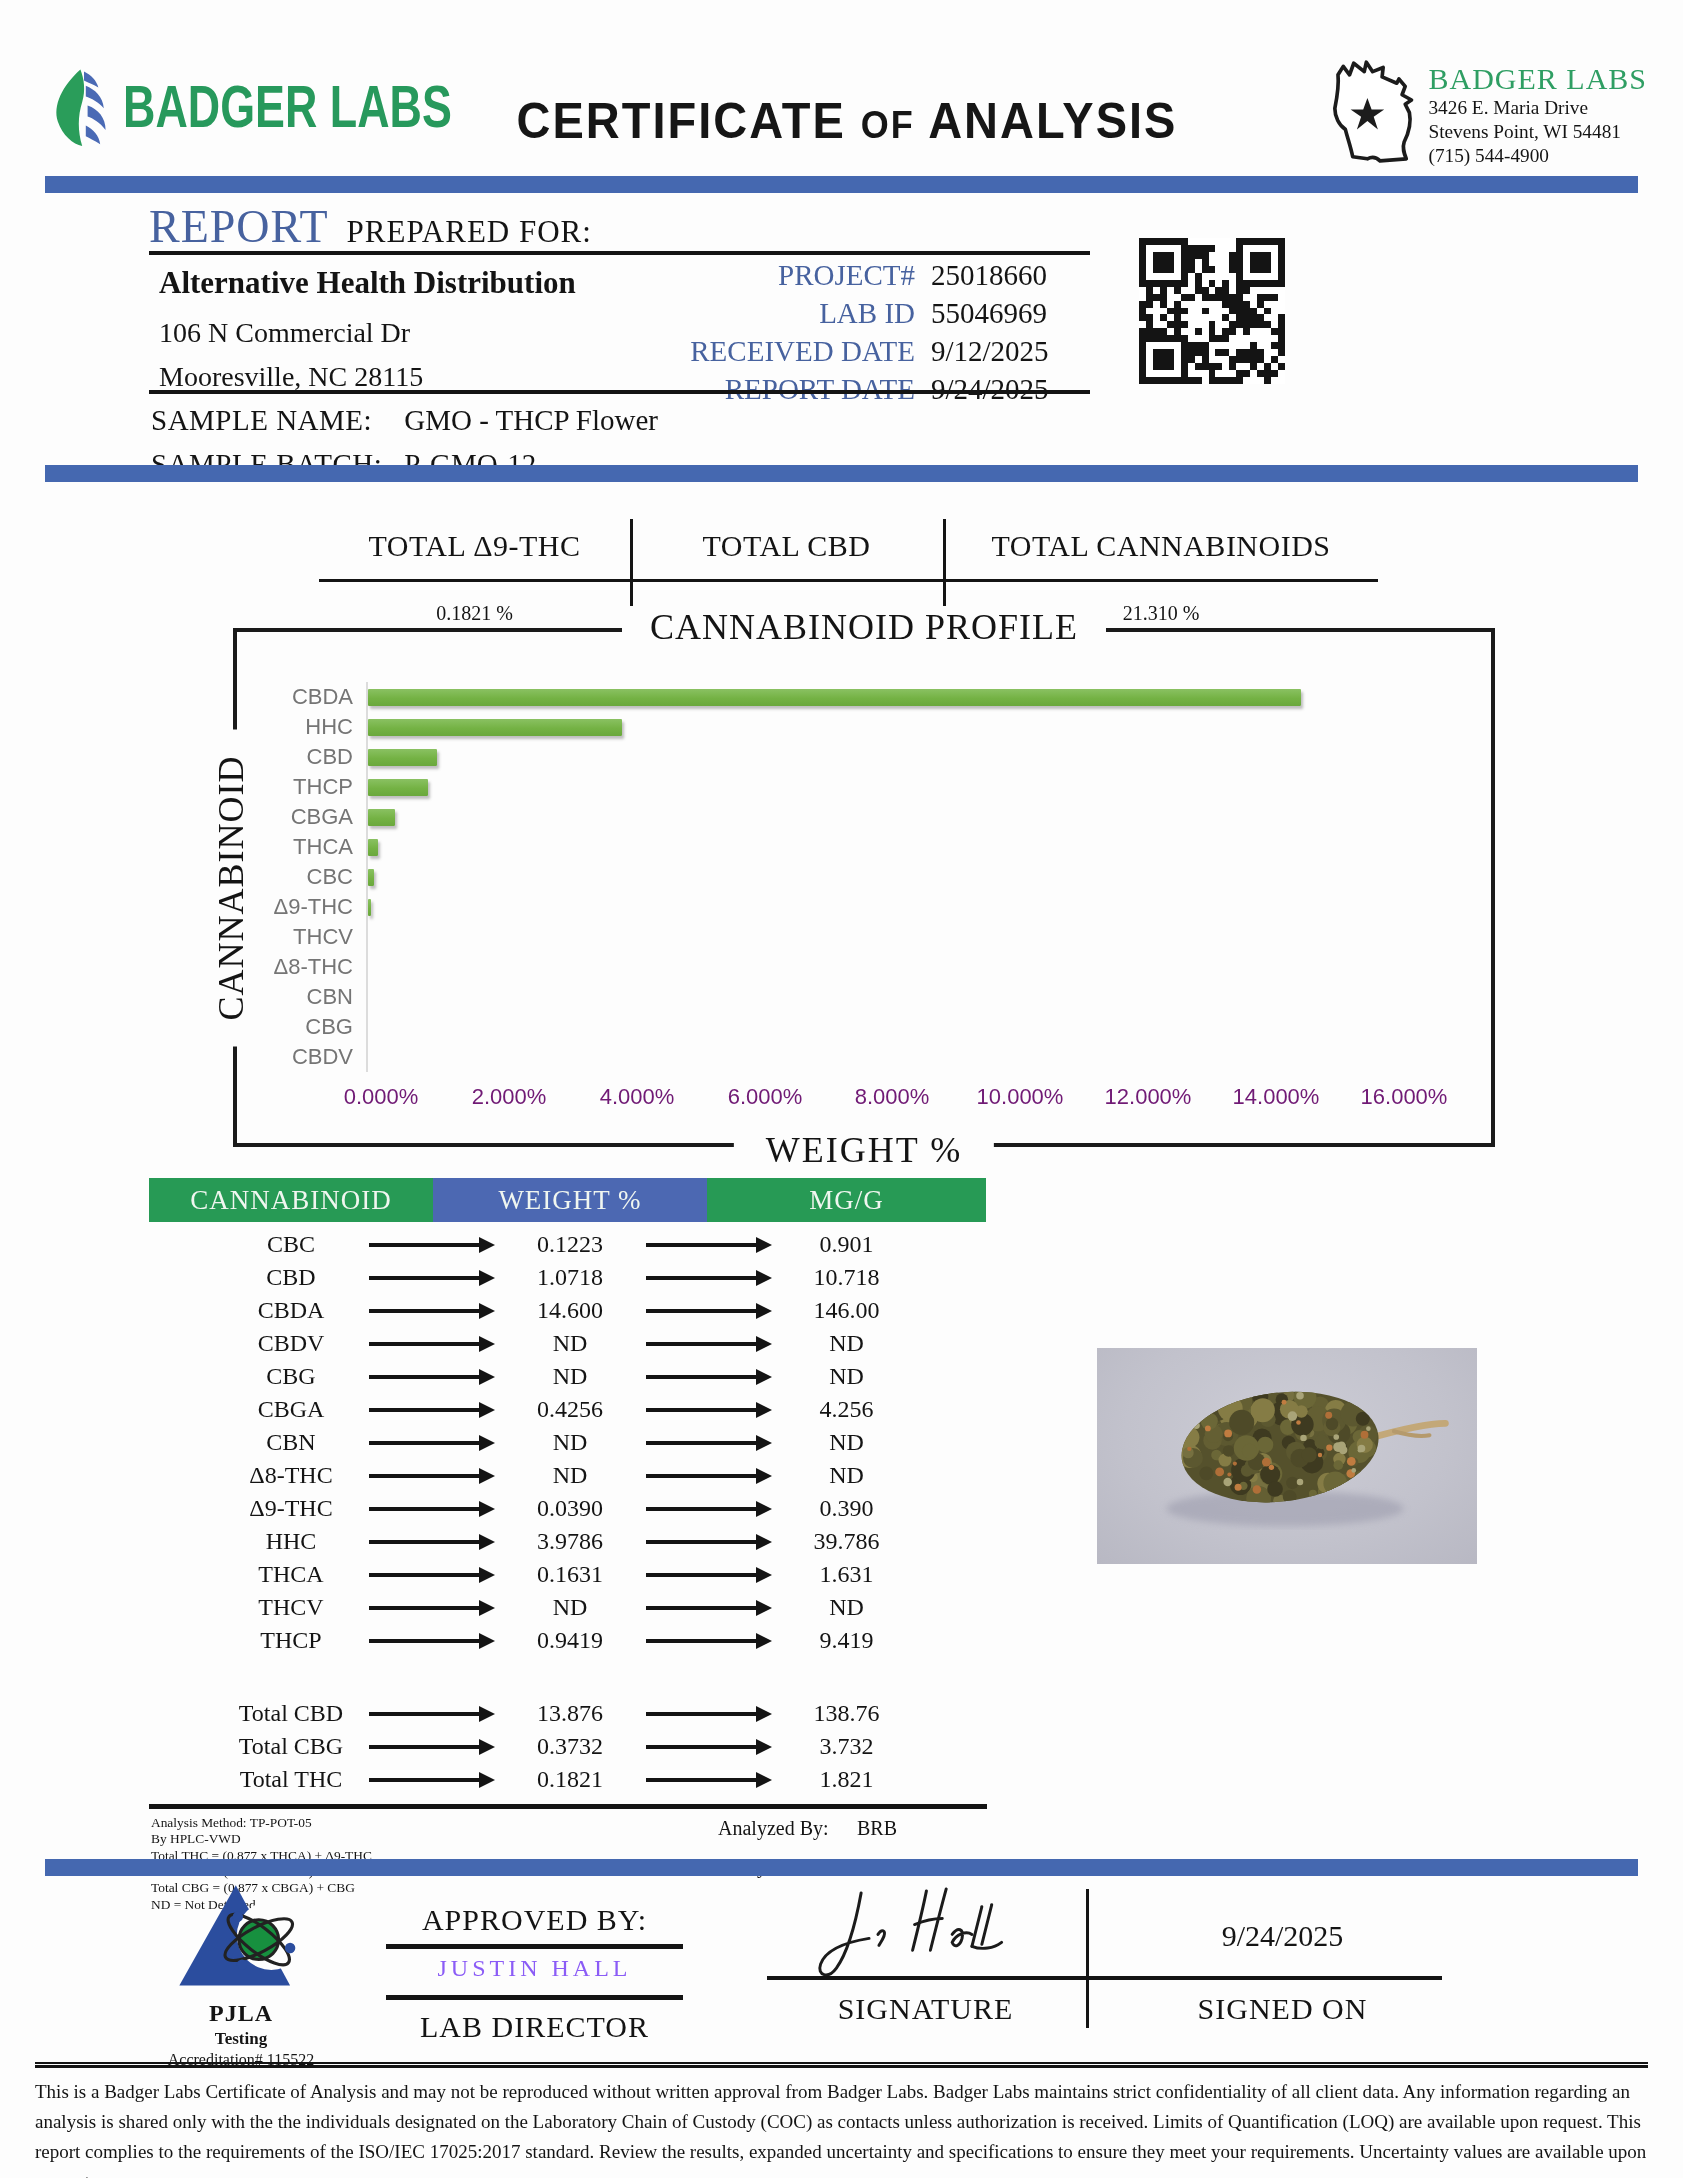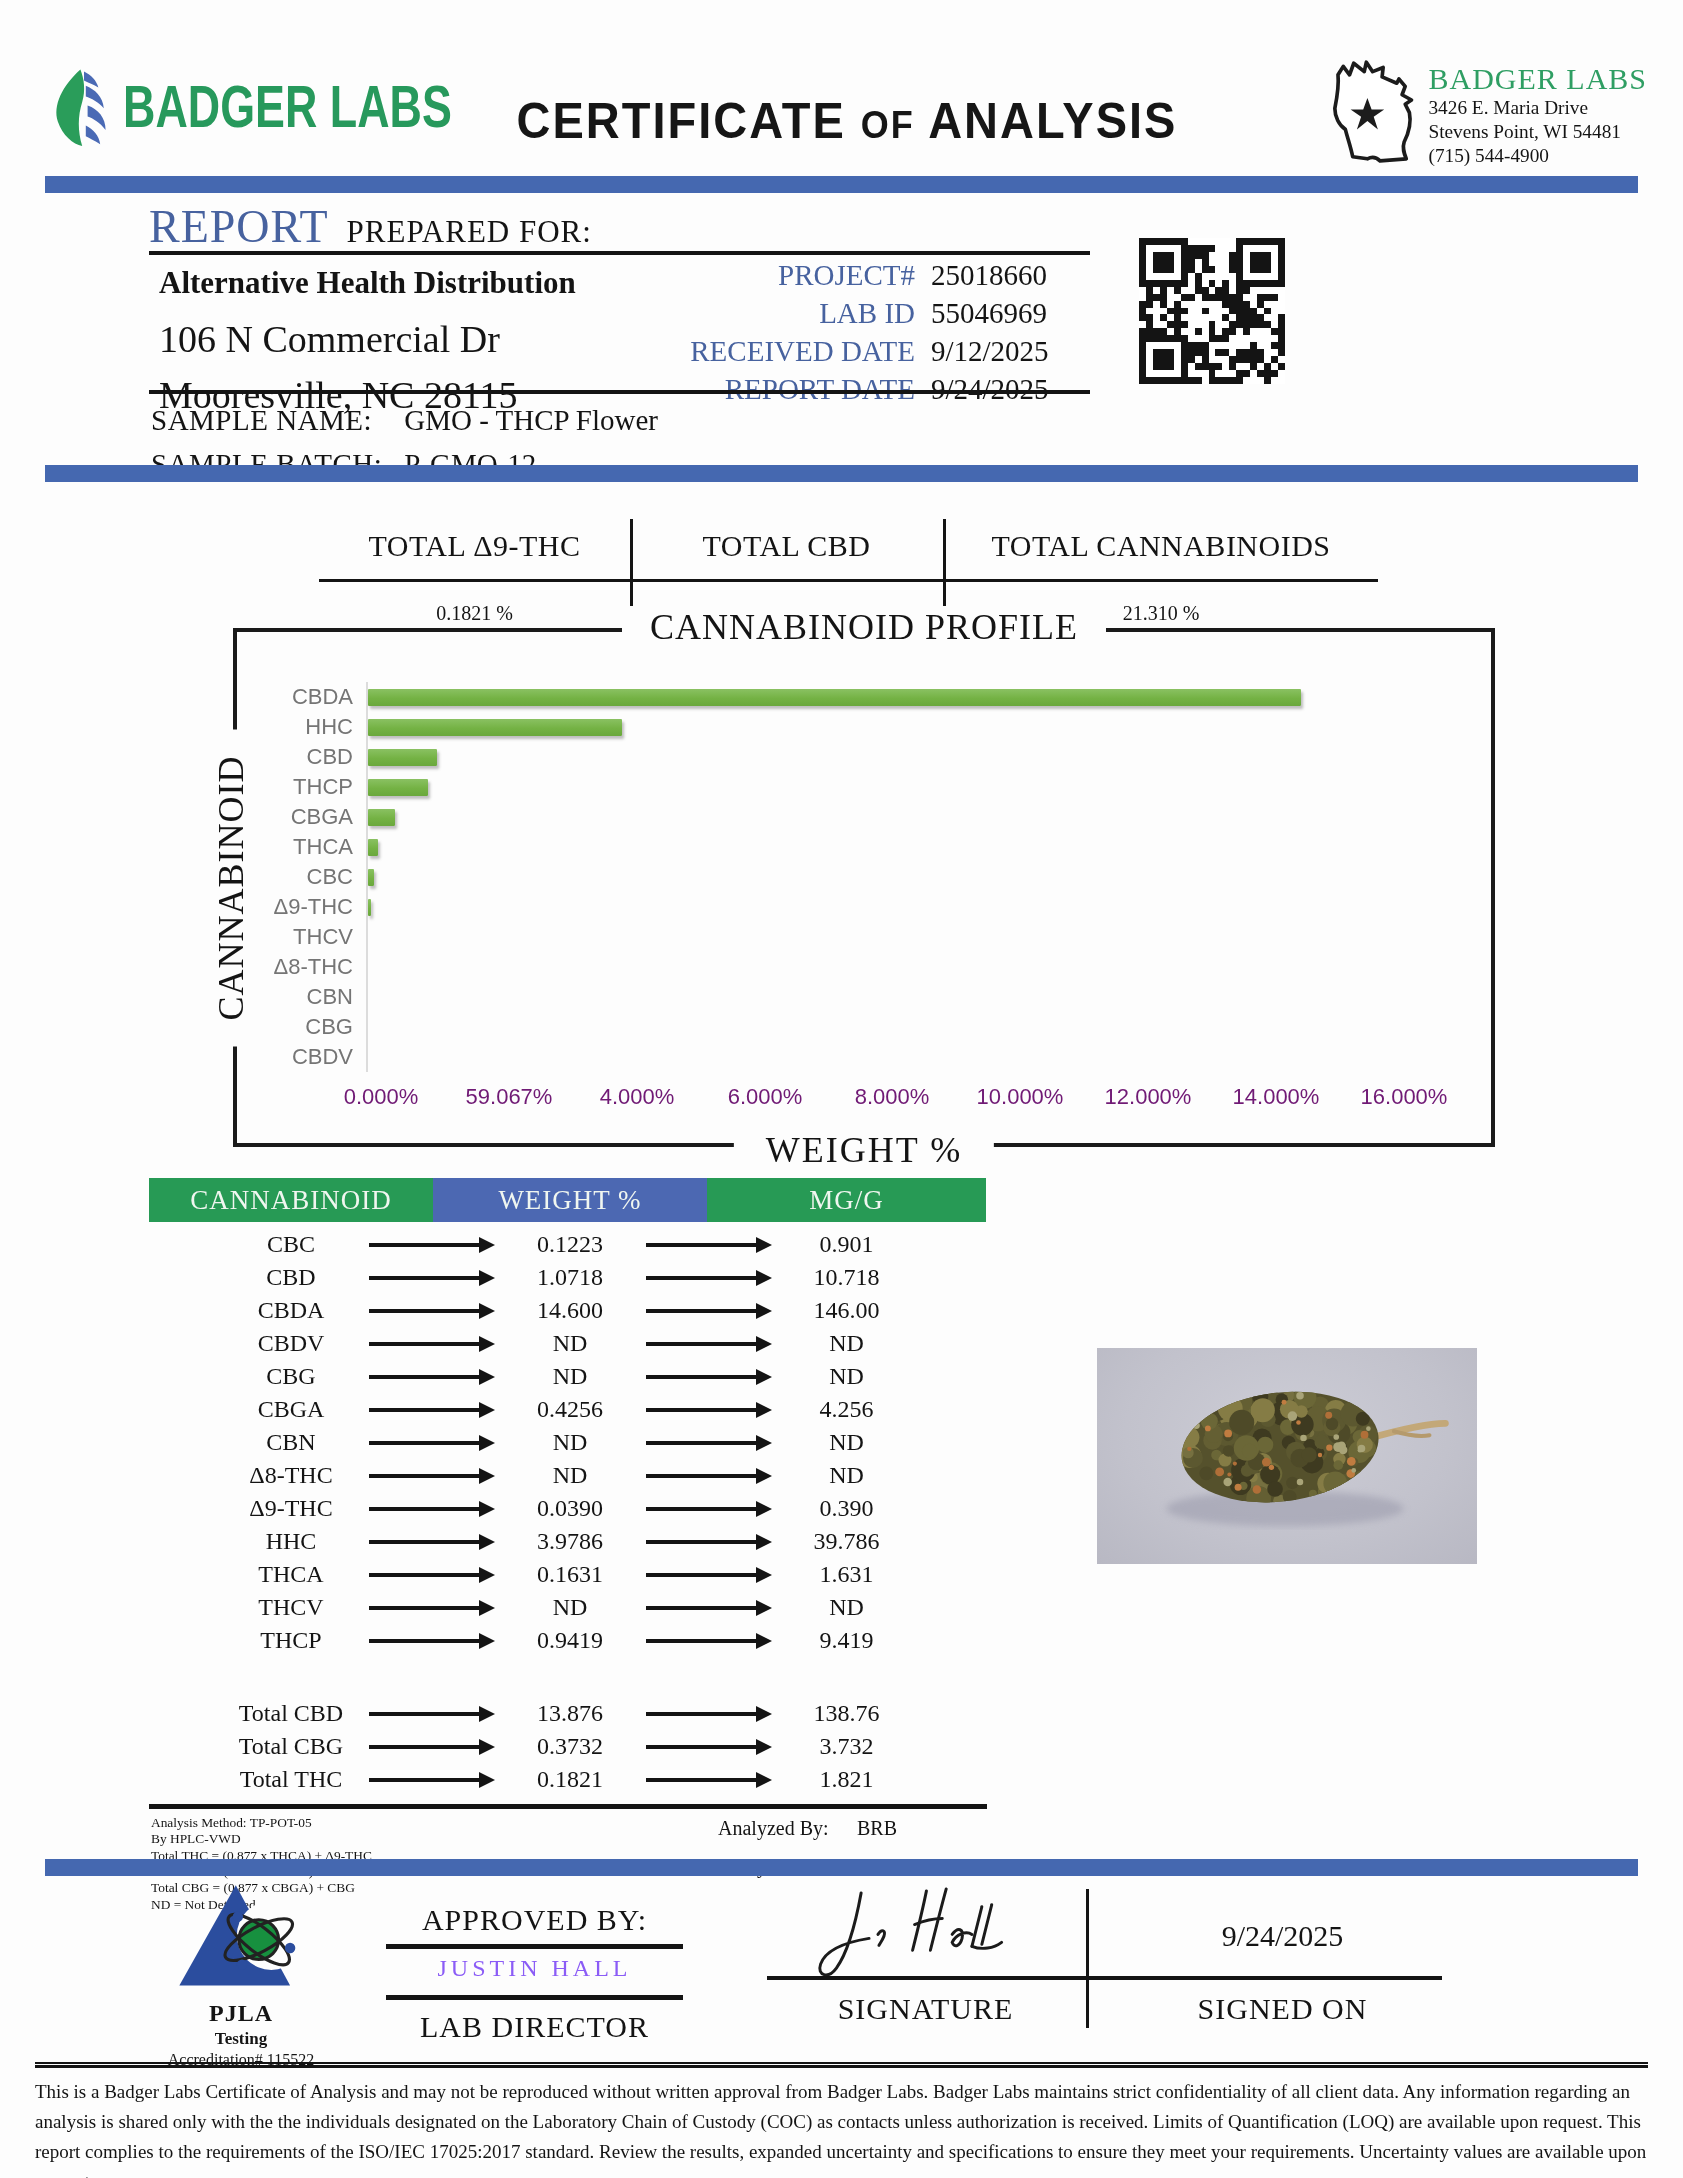--- a/index.html
+++ b/index.html
@@ -20,21 +20,21 @@
   .bar1 { top:176px; } .bar2 { top:465px; } .bar3 { top:1859px; }
 
   
   .report-head { position:absolute; left:149px; top:200px; white-space:nowrap; }
   .rpt { font-size:46px; color:#47629f; letter-spacing:1px; }
   .pf  { font-size:31px; color:#141414; margin-left:14px; letter-spacing:1px; }
   .rule-a { position:absolute; left:149px; top:251px; width:941px; height:4px; background:#141414; }
   .rule-b { position:absolute; left:149px; top:390px; width:941px; height:4px; background:#141414; }
   .client { position:absolute; left:159px; top:265px; }
   .client-name { font-size:31px; font-weight:bold; margin-bottom:16px; }
-  .client-line { font-size:38px; margin-bottom:12px; }
+  .client-line { font-size:28px; margin-bottom:12px; }
   .meta { position:absolute; left:614px; top:259px; width:485px; }
   .meta-row { display:flex; align-items:baseline; margin-bottom:5px; }
   .meta-label { flex:1; text-align:right; color:#47629f; font-size:29px; white-space:nowrap; }
   .meta-value { width:168px; margin-left:16px; font-size:29px; color:#141414; white-space:nowrap; }
   .qr { position:absolute; left:1139px; top:238px; width:146px; height:146px; display:grid; grid-template-columns:repeat(21,1fr); grid-template-rows:repeat(21,1fr); background:#fff; }
   .qc { background:#141414; } .qw { background:#fff; }
   .samples { position:absolute; left:151px; top:404px; font-size:29px; }
   .samples .srow { margin-bottom:11px; white-space:nowrap; }
   .slabel { display:inline-block; width:246px; letter-spacing:0.5px; }
 
@@ -717,21 +717,21 @@
           <div class="clabel">CBG</div>
           <div class="cbarwrap"></div>
         </div>
         <div class="crow">
           <div class="clabel">CBDV</div>
           <div class="cbarwrap"></div>
         </div>
       </div>
     <div class="cticks">
         <span class="ctick" style="left: 0px;">0.000%</span>
-        <span class="ctick" style="left: 128px;">59.067%</span>
+        <span class="ctick" style="left: 128px;">2.000%</span>
         <span class="ctick" style="left: 256px;">4.000%</span>
         <span class="ctick" style="left: 384px;">6.000%</span>
         <span class="ctick" style="left: 511px;">8.000%</span>
         <span class="ctick" style="left: 639px;">10.000%</span>
         <span class="ctick" style="left: 767px;">12.000%</span>
         <span class="ctick" style="left: 895px;">14.000%</span>
         <span class="ctick" style="left: 1023px; text-align: right;">16.000%</span>
       </div>
   </div>
 

